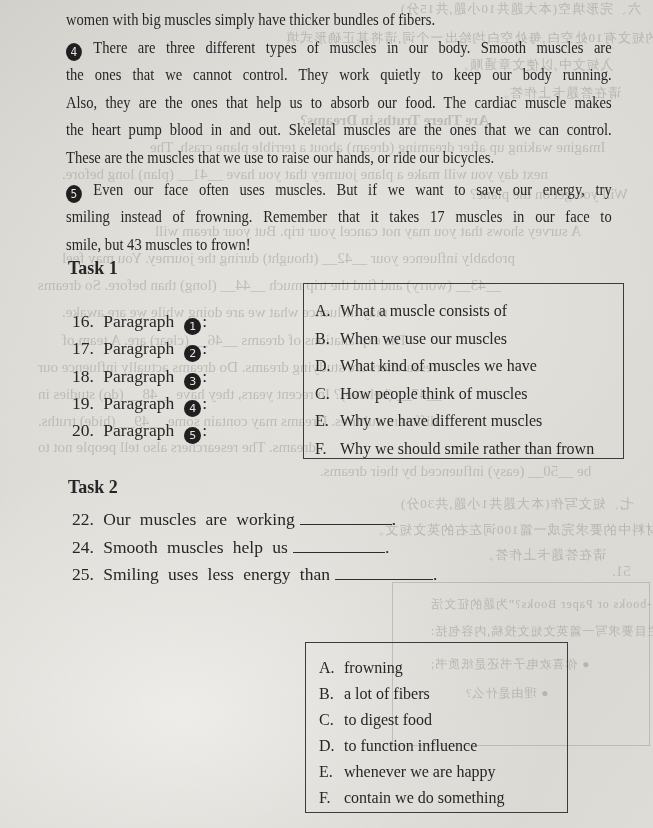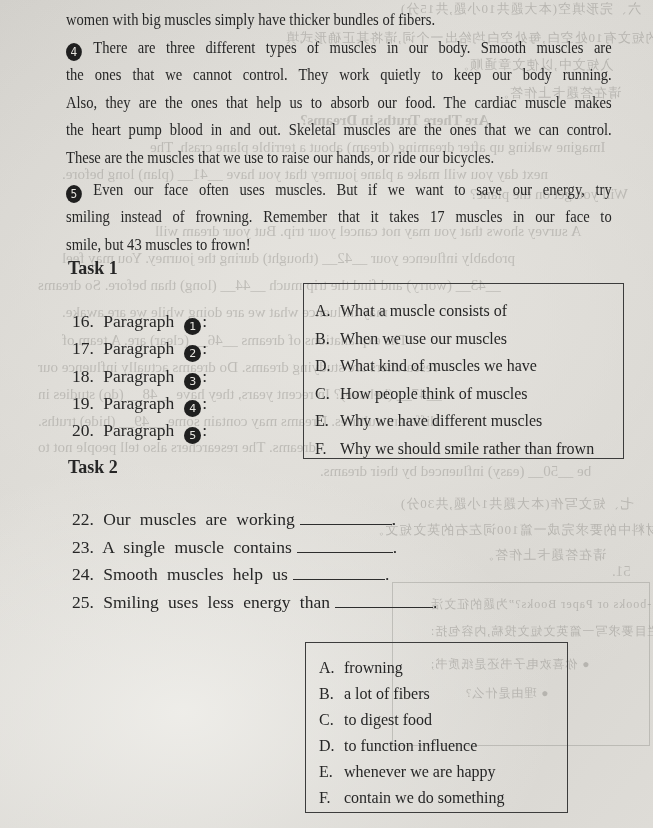--- a/index.html
+++ b/index.html
@@ -137,24 +137,23 @@
 
   <div class="opt-box box1">
     <div class="opt-row"><span class="opt-letter">A.</span><span>What a muscle consists of</span></div>
     <div class="opt-row"><span class="opt-letter">B.</span><span>When we use our muscles</span></div>
     <div class="opt-row"><span class="opt-letter">D.</span><span>What kind of muscles we have</span></div>
     <div class="opt-row"><span class="opt-letter">C.</span><span>How people think of muscles</span></div>
     <div class="opt-row"><span class="opt-letter">E.</span><span>Why we have different muscles</span></div>
     <div class="opt-row"><span class="opt-letter">F.</span><span>Why we should smile rather than frown</span></div>
   </div>
 
-  <h3 class="t-title" style="top:457px">Task 2</h3>
+  <h3 class="t-title" style="top:477px">Task 2</h3>
   <div class="t2-items">
     <div class="t2-row"><span>22. Our muscles are working</span><span class="blankline" style="width:92px"></span><span>.</span></div>
-    <div class="t2-row"><span>23. A single muscle contains</span><span class="blankline" style="width:96px"></span><span>.</span></div>
     <div class="t2-row"><span>24. Smooth muscles help us</span><span class="blankline" style="width:92px"></span><span>.</span></div>
     <div class="t2-row"><span>25. Smiling uses less energy than</span><span class="blankline" style="width:98px"></span><span>.</span></div>
   </div>
 
   <div class="opt-box box2">
     <div class="opt-row"><span class="opt-letter">A.</span><span>frowning</span></div>
     <div class="opt-row"><span class="opt-letter">B.</span><span>a lot of fibers</span></div>
     <div class="opt-row"><span class="opt-letter">C.</span><span>to digest food</span></div>
     <div class="opt-row"><span class="opt-letter">D.</span><span>to function influence</span></div>
     <div class="opt-row"><span class="opt-letter">E.</span><span>whenever we are happy</span></div>

